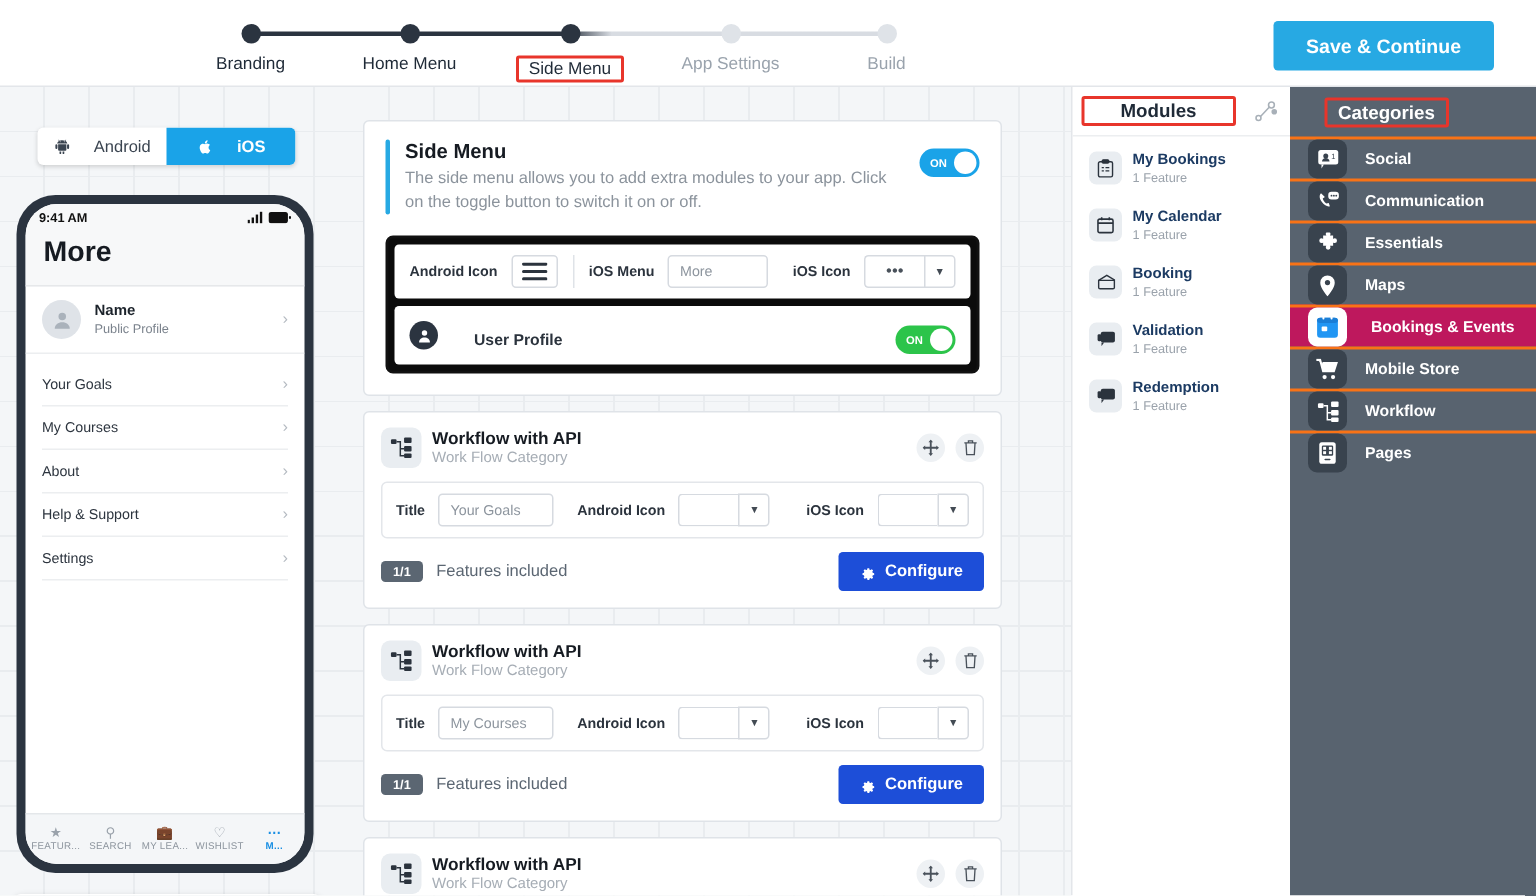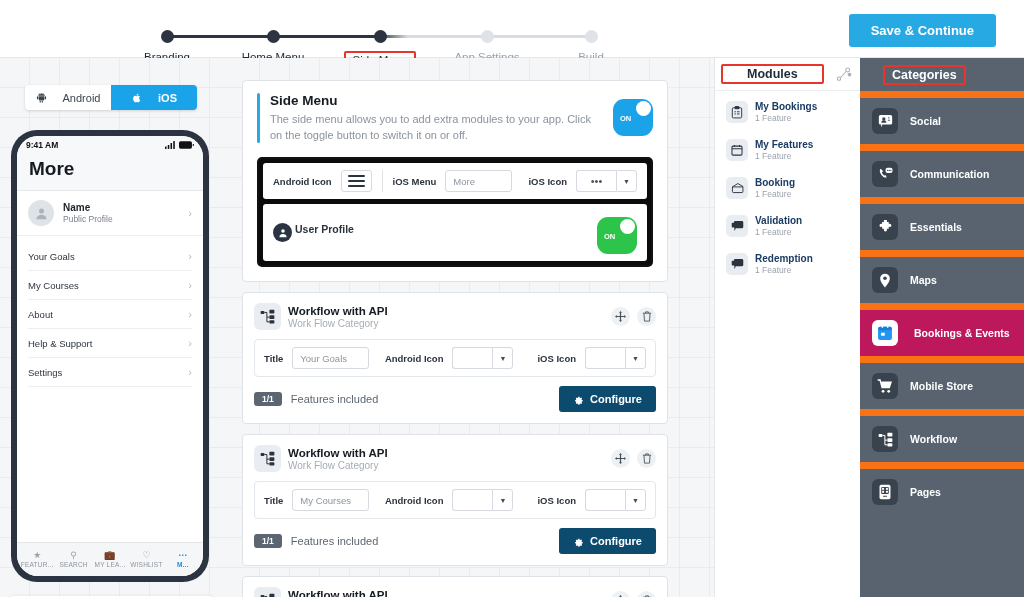--- a/index.html
+++ b/index.html
@@ -9,21 +9,21 @@
     background: #ffffff;
     overflow: hidden;
   }
   .app { position: relative; width: 1024px; height: 597px; display: flex; flex-direction: column; }
 
   
   .topbar {
     position: relative; height: 58px; flex: 0 0 58px;
     background: #ffffff; border-bottom: 1px solid #e3e6ea;
   }
-  .stepper { position: absolute; left: 120px; top: 25px; width: 520px; height: 46px; }
+  .stepper { position: absolute; left: 120px; top: 11px; width: 520px; height: 46px; }
   .step-line {
     position: absolute; left: 47px; top: 10px; height: 3px; width: 430px;
     background: linear-gradient(to right, #2b3440 0%, #2b3440 49%, #d8dce2 56%, #d8dce2 100%);
     border-radius: 2px;
   }
   .step { position: absolute; top: 0; width: 94px; text-align: center; }
   .step .dot {
     width: 13px; height: 13px; border-radius: 50%;
     background: #2b3440; margin: 5px auto 0;
   }
@@ -140,21 +140,21 @@
   }
 
   
   .sm-card { padding: 12px 14px 14px; position: relative; }
   .sm-head { display: flex; align-items: flex-start; gap: 10px; }
   .sm-bar { width: 3px; background: #27a9e3; border-radius: 2px; align-self: stretch; }
   .sm-txt { flex: 1; }
   .sm-title { font-size: 13.5px; font-weight: bold; color: #161b22; }
   .sm-desc { font-size: 11px; color: #8b939c; line-height: 16px; margin-top: 3px; max-width: 330px; }
   .toggle {
-    width: 40px; height: 37px; border-radius: 11px; background: #1aa3e8;
+    width: 40px; height: 19px; border-radius: 11px; background: #1aa3e8;
     position: relative; flex: 0 0 40px; cursor: pointer; margin-top: 6px;
   }
   .toggle.green { background: #2cc44a; }
   .toggle .t-lbl {
     position: absolute; left: 7px; top: 50%; transform: translateY(-50%);
     font-size: 7.5px; font-weight: bold; color: #fff;
   }
   .toggle .knob {
     position: absolute; right: 2px; top: 2px; width: 15px; height: 15px;
     border-radius: 50%; background: #fff;
@@ -188,21 +188,21 @@
     width: 40px; border: 1px solid #d6dae0; border-right: none; border-radius: 3px 0 0 3px;
     display: flex; align-items: center; justify-content: center;
     font-size: 11px; color: #4a525b; background: #fff;
   }
   .sel .arw {
     width: 21px; border: 1px solid #d6dae0; border-radius: 0 3px 3px 0;
     display: flex; align-items: center; justify-content: center;
     font-size: 7px; color: #434b54; background: #fff;
   }
   .up-row { justify-content: space-between; }
-  .up-left { display: flex; align-items: flex-start; gap: 3px; }
+  .up-left { display: flex; align-items: flex-end; gap: 24px; }
   .up-av {
     width: 19px; height: 19px; border-radius: 50%; background: #2b3440;
     display: flex; align-items: center; justify-content: center;
   }
   .up-name { font-size: 10.5px; font-weight: bold; color: #2b333d; }
 
   
   .mod-card { padding: 10px 11px 11px; }
   .mod-top { display: flex; align-items: center; gap: 7px; }
   .mod-ico {
@@ -220,21 +220,21 @@
     margin-top: 9px; border: 1px solid #e3e6ea; border-radius: 4px;
     display: flex; align-items: center; padding: 7px 9px;
   }
   .mod-bottom { margin-top: 9px; display: flex; align-items: center; gap: 9px; }
   .pill {
     background: #5b6672; color: #fff; font-size: 8.5px; font-weight: bold;
     border-radius: 3px; padding: 2px 8px;
   }
   .feat-txt { font-size: 11px; color: #5b6672; }
   .cfg-btn {
-    margin-left: auto; background: #0c4a6e; color: #fff; border: none;
+    margin-left: auto; background: #1d4ed8; color: #fff; border: none;
     border-radius: 3px; font-size: 11px; font-weight: bold;
     padding: 7px 14px; display: flex; align-items: center; gap: 6px; cursor: pointer;
     font-family: "Liberation Sans", sans-serif;
   }
 
   
   .modules {
     width: 146px; flex: 0 0 146px; background: #fff;
     border-left: 1px solid #e3e6ea; position: relative; overflow: hidden;
   }
@@ -261,22 +261,22 @@
   
   .cats {
     width: 164px; flex: 0 0 164px; background: #58636f; position: relative;
   }
   .cats-head { height: 33px; display: flex; align-items: center; padding-left: 23px; }
   .cats-title {
     font-size: 12.5px; font-weight: bold; color: #ffffff;
     border: 2px solid #e8352b; padding: 1px 7px; border-radius: 2px;
   }
   .cat-item {
-    display: flex; align-items: center; gap: 12px; padding: 10px 12px;
-    border-top: 7px solid #f97316; cursor: pointer;
+    display: flex; align-items: center; gap: 12px; padding: 0 12px;
+    border-top: 2px solid #f97316; cursor: pointer;
   }
   .cat-item.active { background: #be185d; gap: 16px; }
   .cat-ico {
     width: 26px; height: 26px; border-radius: 6px; background: #39434e;
     display: flex; align-items: center; justify-content: center; flex: 0 0 26px;
   }
   .cat-item.active .cat-ico { background: #ffffff; }
   .cat-lbl { font-size: 10.5px; font-weight: bold; color: #ffffff; }
 </style>
 </head>
@@ -638,21 +638,21 @@
           </div>
         </div>
         <div class="mod-item">
           <div class="mi-ico">
             <svg width="12" height="12" viewBox="0 0 16 16" fill="none" stroke="#2b333d" stroke-width="1.4">
                 <rect x="1.3" y="2.8" width="13.4" height="12" rx="1.5"></rect>
                 <path d="M1.3 6.3h13.4M4.6 1.2v2.6M11.4 1.2v2.6"></path>
               </svg>
           </div>
           <div>
-            <div class="mi-name">My Features</div>
+            <div class="mi-name">My Calendar</div>
             <div class="mi-sub">1 Feature</div>
           </div>
         </div>
         <div class="mod-item">
           <div class="mi-ico">
             <svg width="13" height="12" viewBox="0 0 18 16" fill="none" stroke="#2b333d" stroke-width="1.3">
                 <path d="M2 6.5 9.5 1.8 16.5 6v7a1.3 1.3 0 0 1-1.3 1.3H3.3A1.3 1.3 0 0 1 2 13z"></path>
                 <path d="M2 6.5h14.5"></path>
               </svg>
           </div>

